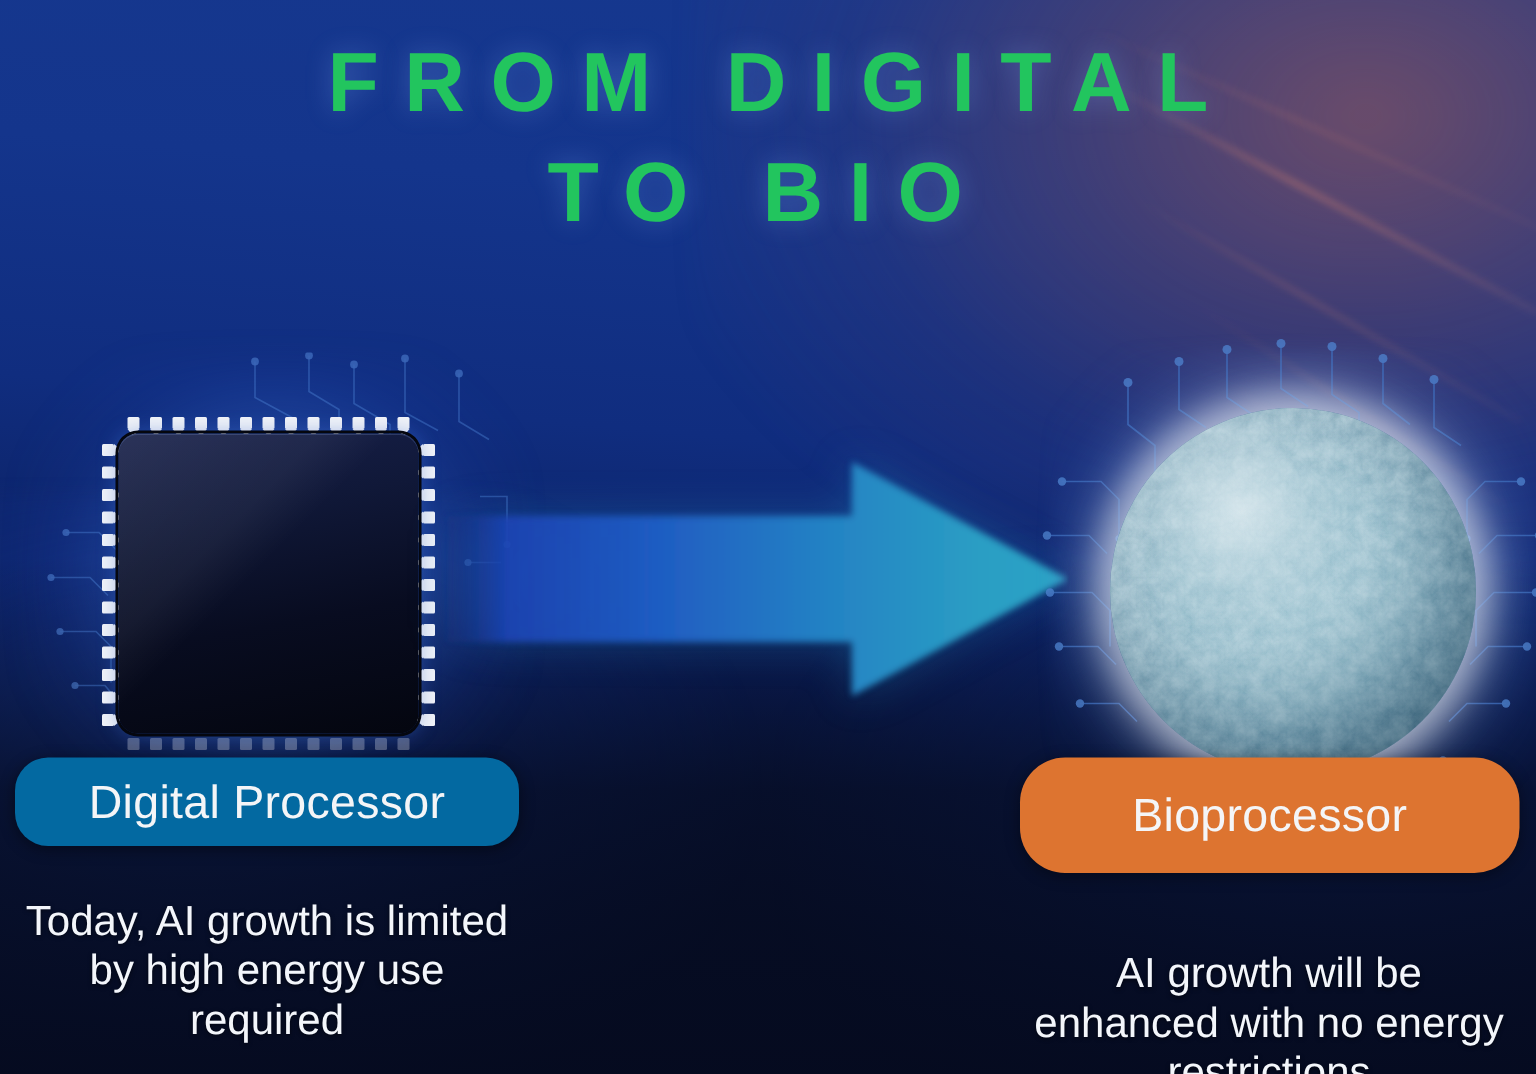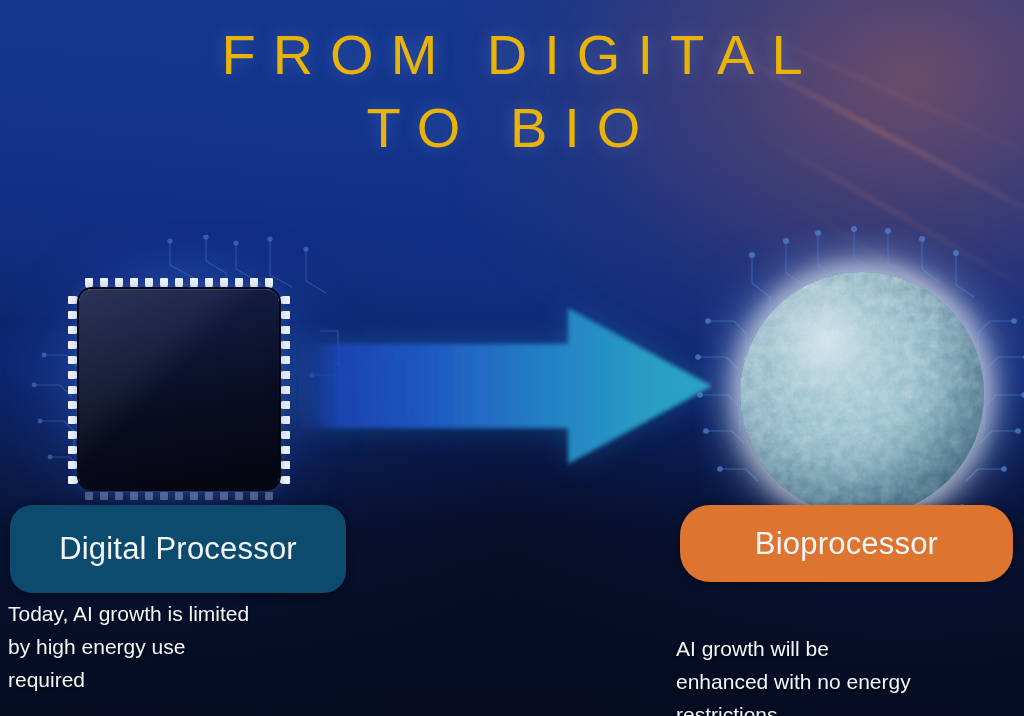--- a/index.html
+++ b/index.html
@@ -102,23 +102,23 @@
     pointer-events: none;
   }
   .circuits.left  { left: 20px;  top: 235px; width: 330px; height: 300px; opacity: .55; }
   .circuits.right { left: 690px; top: 225px; width: 344px; height: 340px; opacity: .80; }
 
   
   .title {
     position: absolute;
     left: 0; right: 0; top: 18px;
     text-align: center;
-    color: #eab308;
+    color: #22c55e;
     font-family: "Liberation Sans", sans-serif;
-    font-weight: 400;
+    font-weight: 700;
     font-size: 56px;
     line-height: 73px;
     letter-spacing: 17px;
     text-indent: 17px;
     text-shadow: 0 0 18px rgba(140,180,255,0.30);
     white-space: pre-line;
   }
 
   
   .chip-wrap {
@@ -172,38 +172,38 @@
     align-items: center;
     justify-content: center;
     border-radius: 22px;
     font-size: 31px;
     font-weight: 400;
     color: #f4f5f7;
     letter-spacing: 0.2px;
   }
   .pill.digital {
     left: 10px; top: 505px;
-    width: 336px; height: 88px;
-    background: #0c4a6e;
+    width: 336px; height: 59px;
+    background: #0369a1;
     box-shadow: 0 2px 10px rgba(0,0,0,0.45);
   }
   .pill.bio {
     left: 680px; top: 505px;
     width: 333px; height: 77px;
     background: #dd7430;
     box-shadow: 0 2px 10px rgba(0,0,0,0.40);
     border-radius: 30px;
   }
 
   
   .caption {
     position: absolute;
-    text-align: left;
+    text-align: center;
     color: #f3f6fb;
-    font-size: 21px;
+    font-size: 28px;
     font-weight: 400;
     line-height: 33px;
     white-space: pre-line;
     text-shadow: 0 1px 3px rgba(0,0,0,0.55);
   }
   .caption.left  { left: 8px;   top: 597px; width: 340px; }
   .caption.right { left: 676px; top: 632px; width: 340px; }
 </style>
 </head>
 <body>

